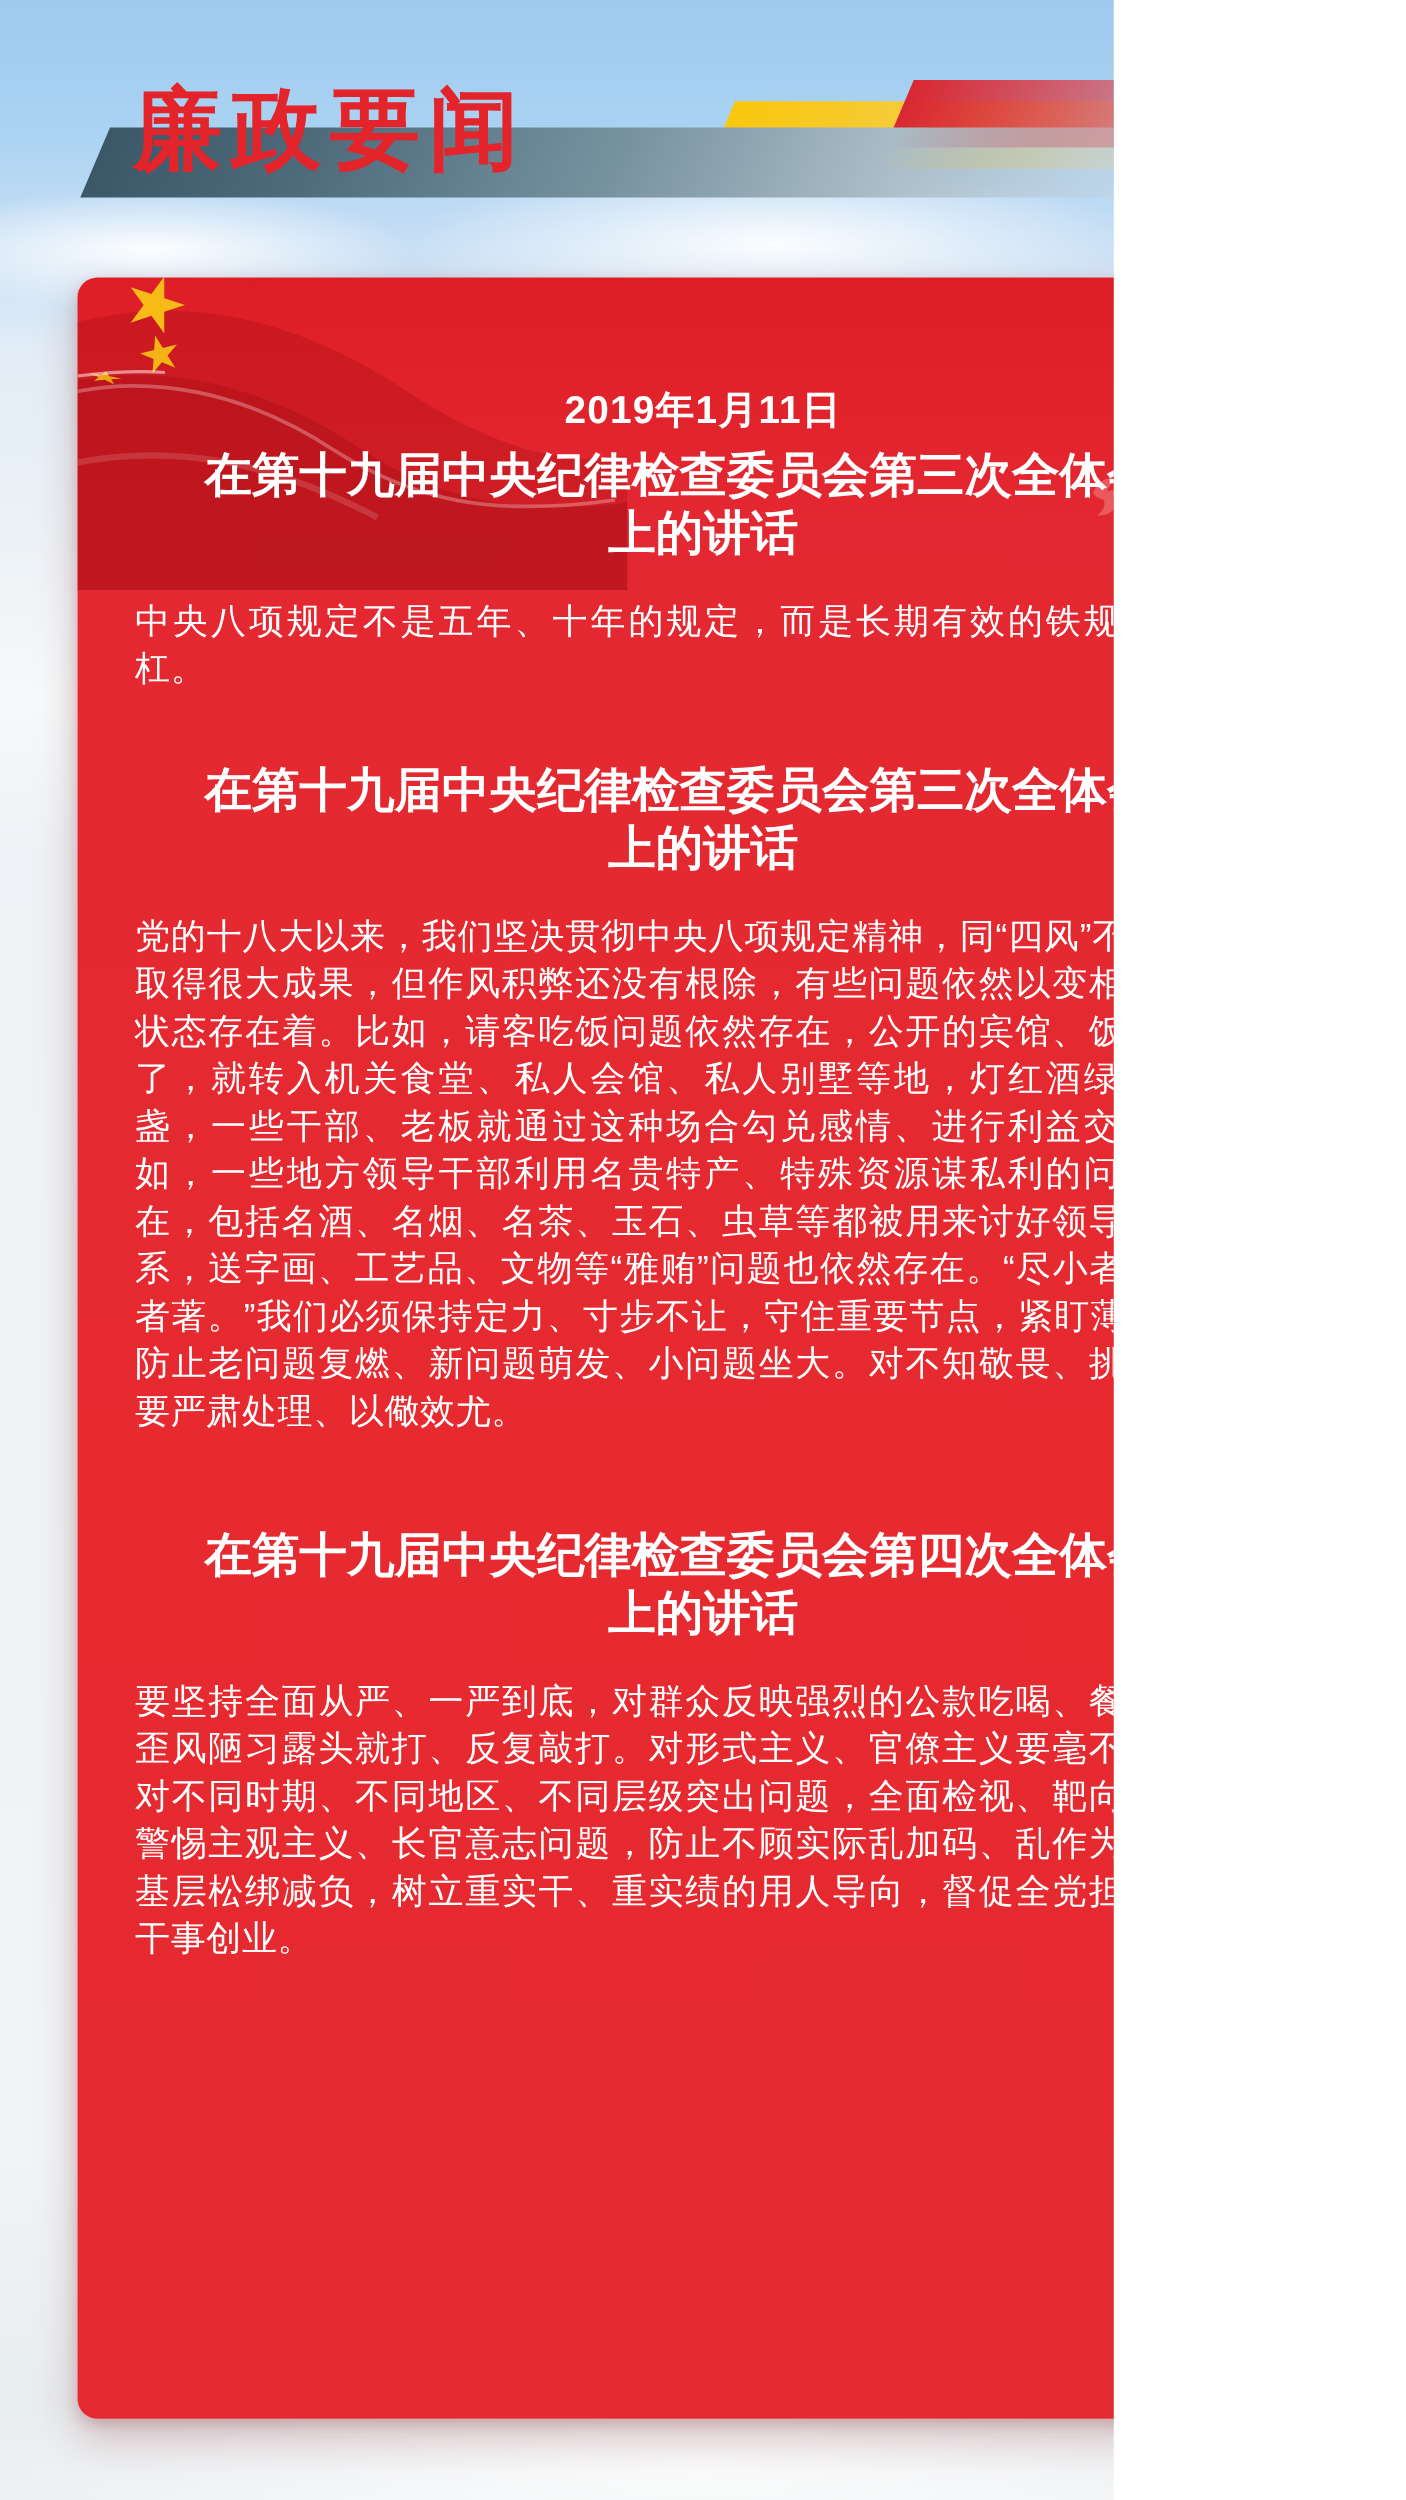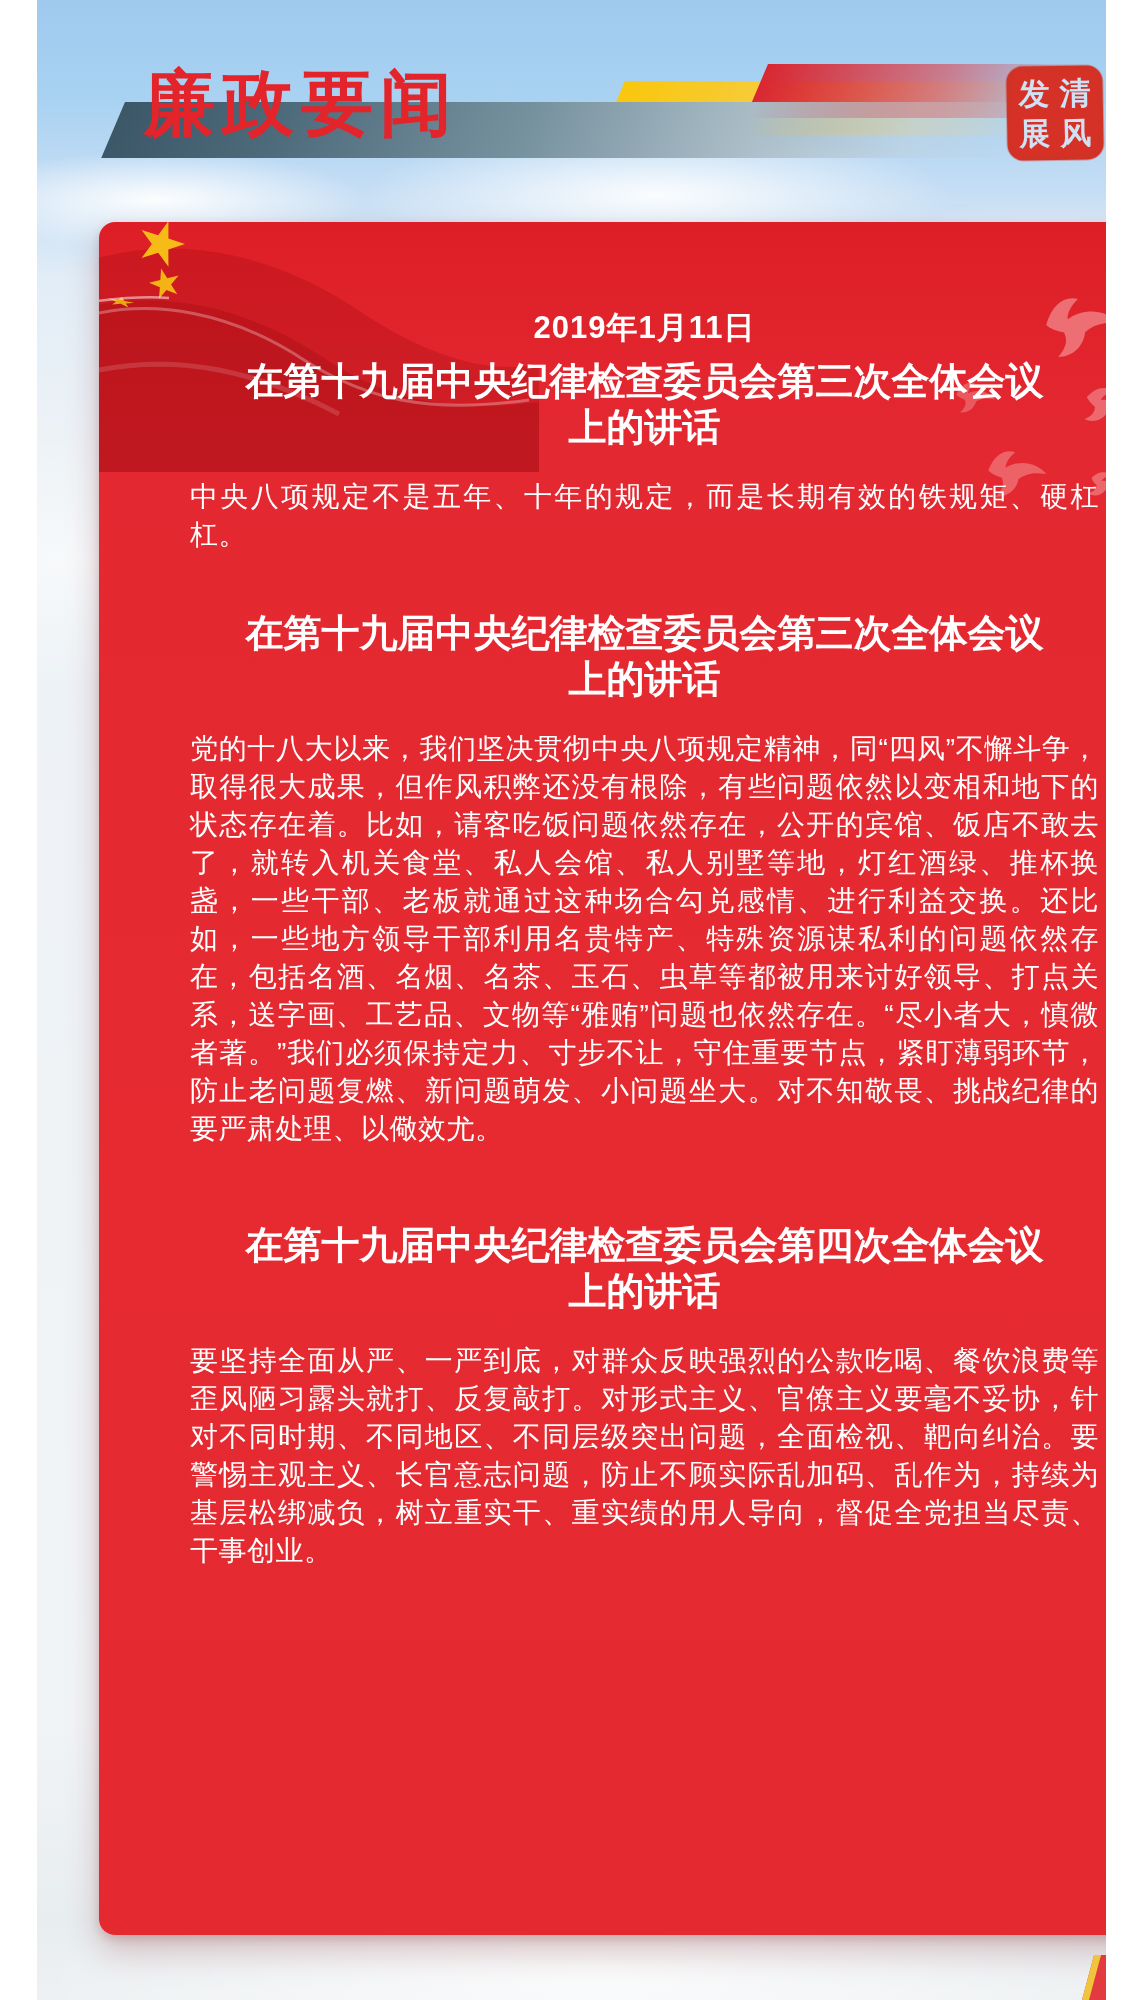--- a/index.html
+++ b/index.html
@@ -1,27 +1,26 @@
 <!DOCTYPE html>
 <html><head>
 <meta charset="utf-8">
 <style>
   html,body{margin:0;padding:0;}
   .page{
-    position:relative;width:1069px;height:2000px;overflow:hidden;
+    position:relative;width:891px;height:2000px;overflow:hidden;
     font-family:"Liberation Sans",sans-serif;
     background:
       radial-gradient(300px 70px at 120px 200px, rgba(255,255,255,.95), rgba(255,255,255,0) 70%),
       radial-gradient(420px 95px at 620px 195px, rgba(255,255,255,.92), rgba(255,255,255,0) 70%),
       radial-gradient(400px 110px at 1010px 280px, rgba(255,255,255,.85), rgba(255,255,255,0) 72%),
       radial-gradient(500px 150px at 1080px 430px, rgba(255,255,255,.65), rgba(255,255,255,0) 75%),
       radial-gradient(600px 170px at 40px 560px, rgba(255,255,255,.55), rgba(255,255,255,0) 75%),
       radial-gradient(700px 160px at 560px 1975px, rgba(255,255,255,.75), rgba(255,255,255,0) 80%),
       linear-gradient(180deg,#9fcaee 0%, #a9d2f2 5%, #c2dcf4 9%, #e2edf7 14%, #edf2f6 22%, #f1f4f6 86%, #e8edf0 96%, #eef1f3 100%);
-    margin-left: 37px;
   }
 
   
   .deco{position:absolute;transform-origin:0 0;transform:skewX(-23deg);}
   .deco-yellow{left:588px;top:81px;width:430px;height:54px;
     background:linear-gradient(90deg,#f9c70d 0%,#f5cc42 40%,rgba(243,210,120,.38) 72%,rgba(243,210,120,0) 100%);}
   .deco-red{left:731px;top:64px;width:335px;height:54px;
     background:linear-gradient(90deg,#d92732 0%,rgba(222,70,78,.6) 55%,rgba(222,70,78,0) 96%);}
   .banner{position:absolute;left:88px;top:102px;width:926px;height:56px;
     transform-origin:0 0;transform:skewX(-23deg);
@@ -37,21 +36,21 @@
   .seal-grid{width:100%;height:100%;display:grid;grid-template-columns:1fr 1fr;grid-template-rows:1fr 1fr;
     border-radius:10px;}
   .seal-grid span{display:flex;align-items:center;justify-content:center;
     font-family:"DejaVu Serif","Liberation Serif",serif;
     font-size:31px;font-weight:700;color:#cfe2f5;line-height:1;}
 
   
   .card{position:absolute;left:62px;top:222px;width:1001px;height:1713px;border-radius:16px;overflow:hidden;
     background:linear-gradient(180deg,#dd1e26 0%,#e42831 12%,#e62a30 55%,#e52930 100%);
     box-shadow:0 16px 32px rgba(130,35,40,.25),0 4px 10px rgba(130,35,40,.18);
-    color:#ffffff;padding-left:45px;}
+    color:#ffffff;}
   .flag-svg{position:absolute;left:0;top:0;z-index:1;}
   .doves-svg{position:absolute;right:0;top:40px;z-index:1;}
   .card-inner{position:relative;z-index:2;padding:86px 46px 0 46px;}
   .section{margin-bottom:56px;}
   .section.s2{margin-bottom:74px;}
   .section.s3{margin-bottom:58px;}
   .sec-date{text-align:center;font-size:31px;font-weight:800;line-height:40px;margin:0 0 10px 0;letter-spacing:1px;}
   .sec-title{text-align:center;font-size:38px;font-weight:800;line-height:46px;margin:0 auto 28px auto;max-width:830px;}
   .sec-body{font-size:28px;line-height:38px;font-weight:400;margin:0;text-align:justify;letter-spacing:.5px;}
 

